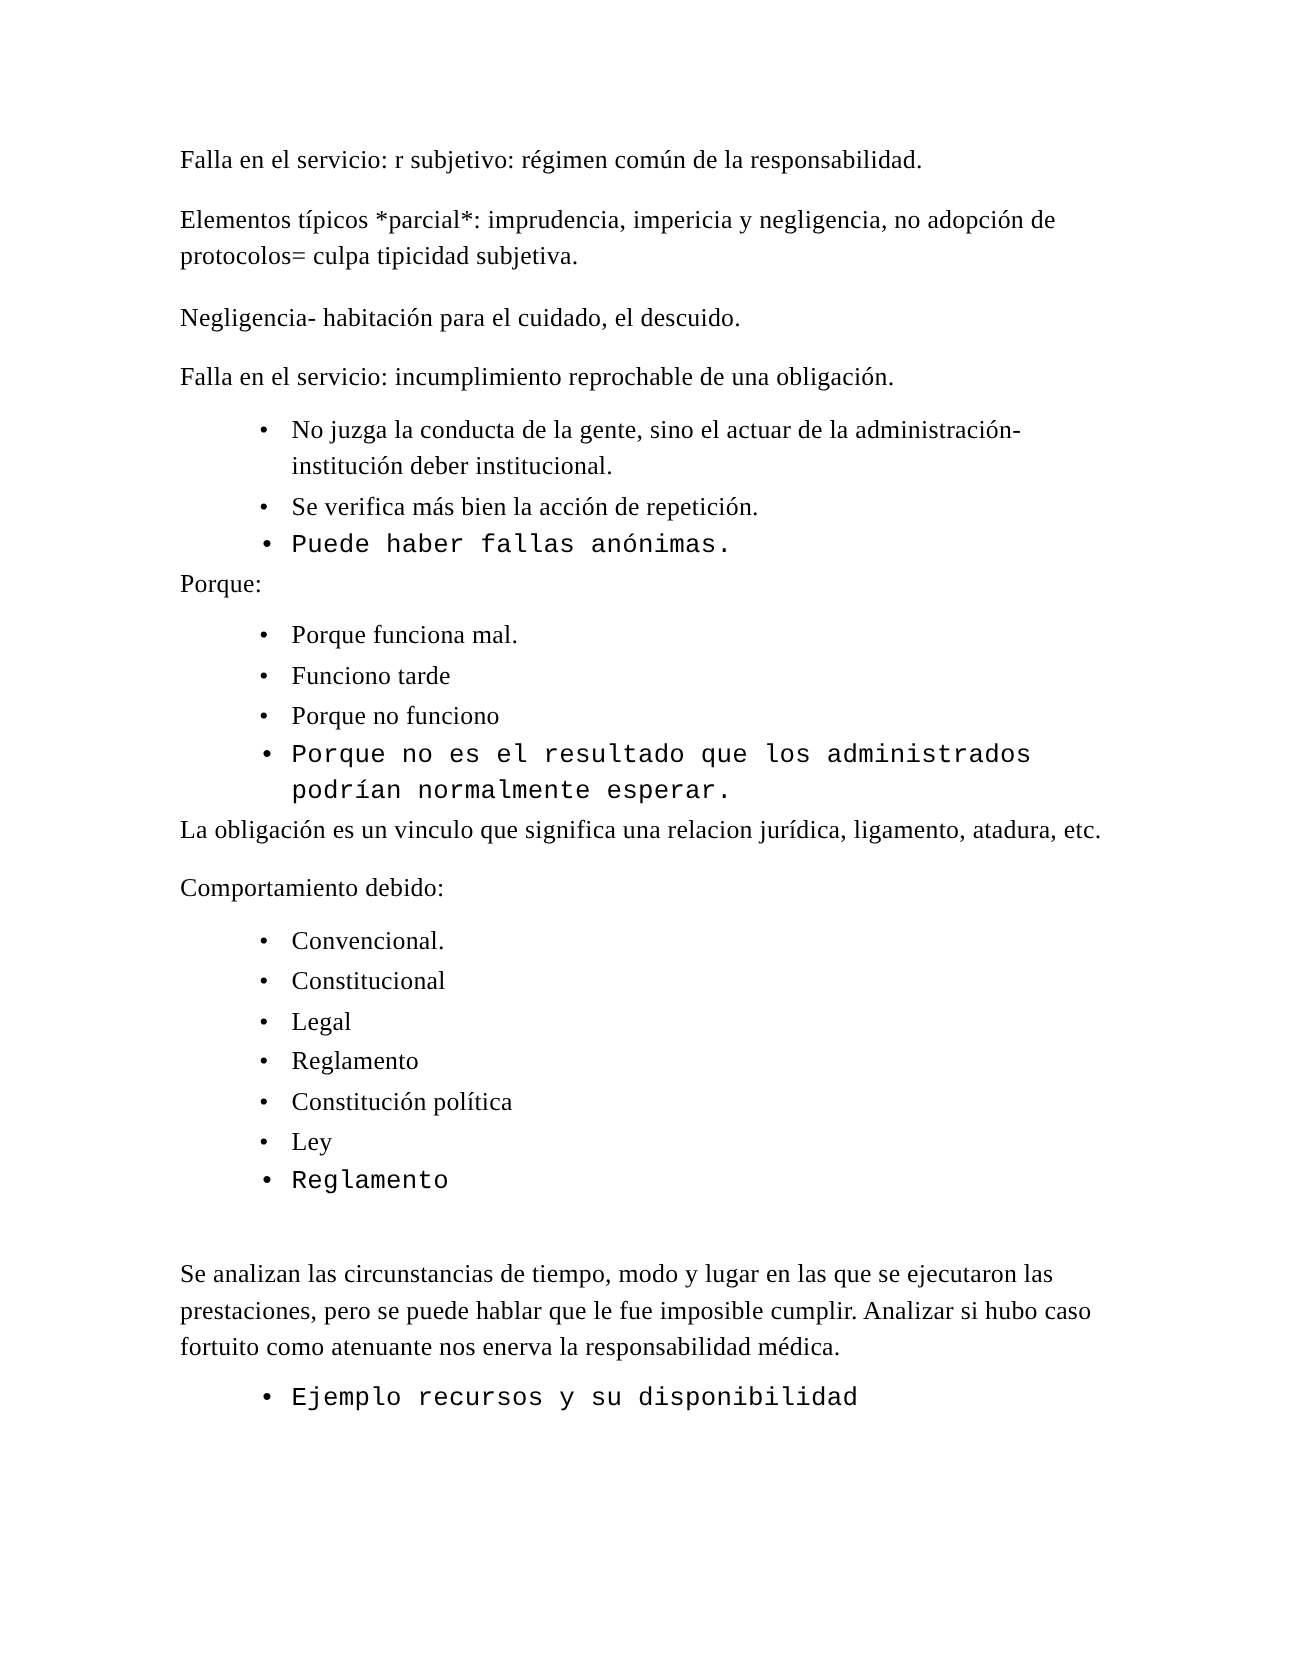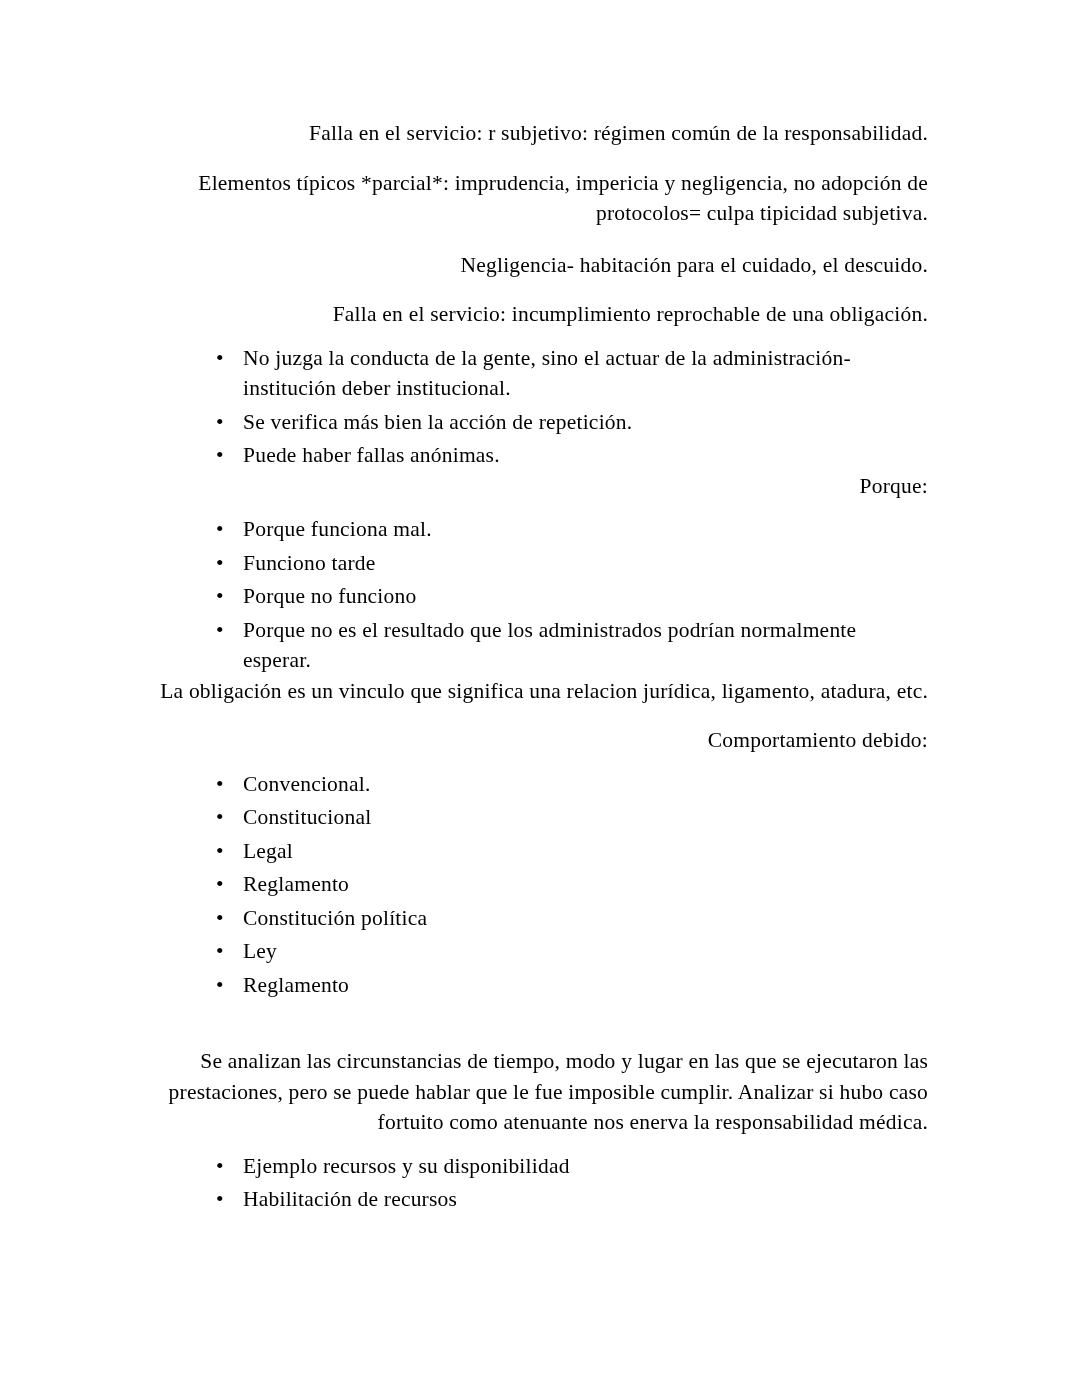--- a/index.html
+++ b/index.html
@@ -23,21 +23,21 @@
     padding: 118px 150px 0 150px;
   }
   .doc-body {
     width: 778px;
   }
   p.para {
     margin: 0 0 0 0;
     padding: 0;
     font-size: 21.5px;
     line-height: 1.42;
-    text-align: right;
+    text-align: left;
     letter-spacing: 0.01em;
   }
   p.para + p.para {
     margin-top: 19px;
   }
   .spacer-para {
     height: 21px;
   }
   .spacer-para-lg {
     height: 46px;
@@ -50,20 +50,21 @@
   ul.bullets li {
     position: relative;
     font-size: 21.5px;
     line-height: 1.42;
     padding-left: 93px;
     margin-bottom: 3px;
     letter-spacing: 0.01em;
   }
   ul.bullets li:last-child {
     margin-bottom: 0;
+    font-family: Liberation Mono, monospace;
   }
   ul.bullets li::before {
     content: "\2022";
     position: absolute;
     left: 66px;
     top: 0;
     font-size: 21.5px;
     line-height: 1.42;
   }
   .after-list {
@@ -115,17 +116,16 @@
       <li>Ley</li>
       <li>Reglamento</li>
     </ul>
 
     <div class="spacer-para-lg"></div>
 
     <p class="para">Se analizan las circunstancias de tiempo, modo y lugar en las que se ejecutaron las prestaciones, pero se puede hablar que le fue imposible cumplir. Analizar si hubo caso fortuito como atenuante nos enerva la responsabilidad médica.</p>
 
     <ul class="bullets">
       <li>Ejemplo recursos y su disponibilidad</li>
-      <li>Habilitación de recursos</li>
     </ul>
 
   </div>
 </div>
 
 </body></html>

